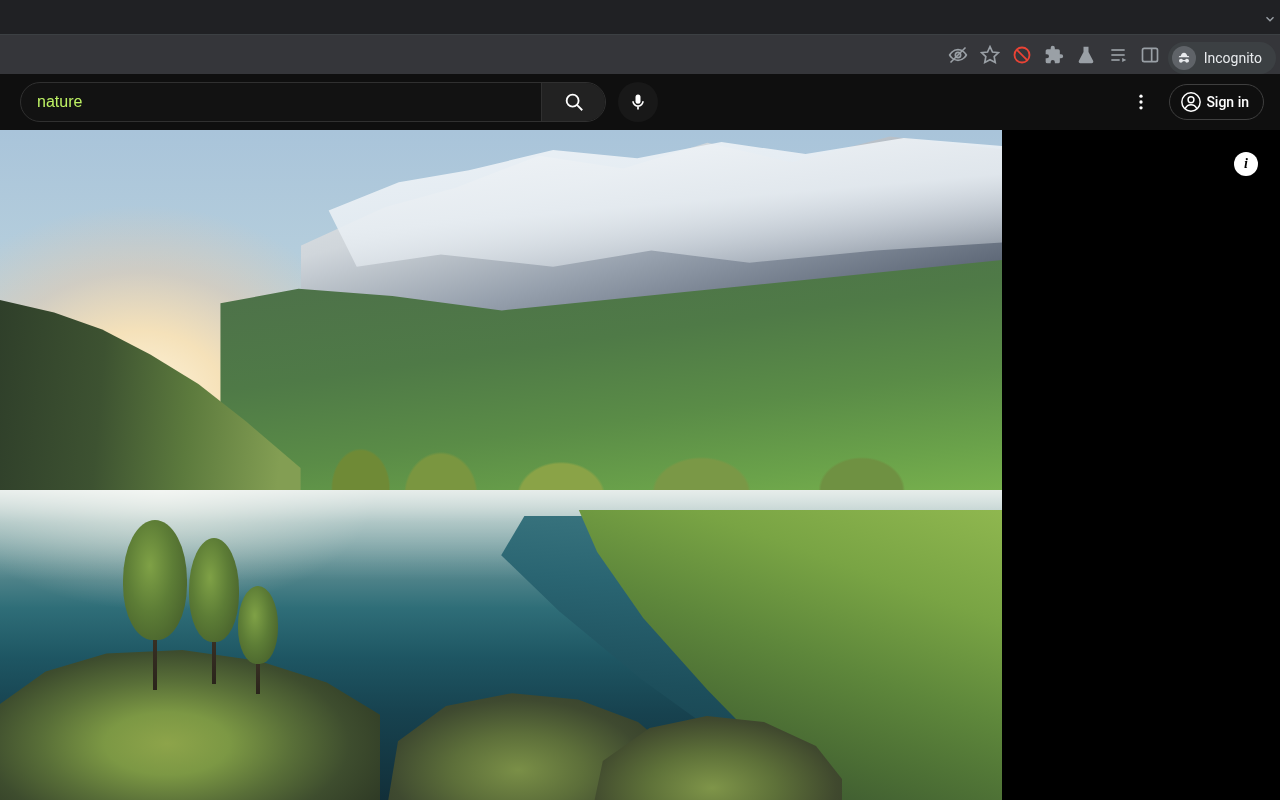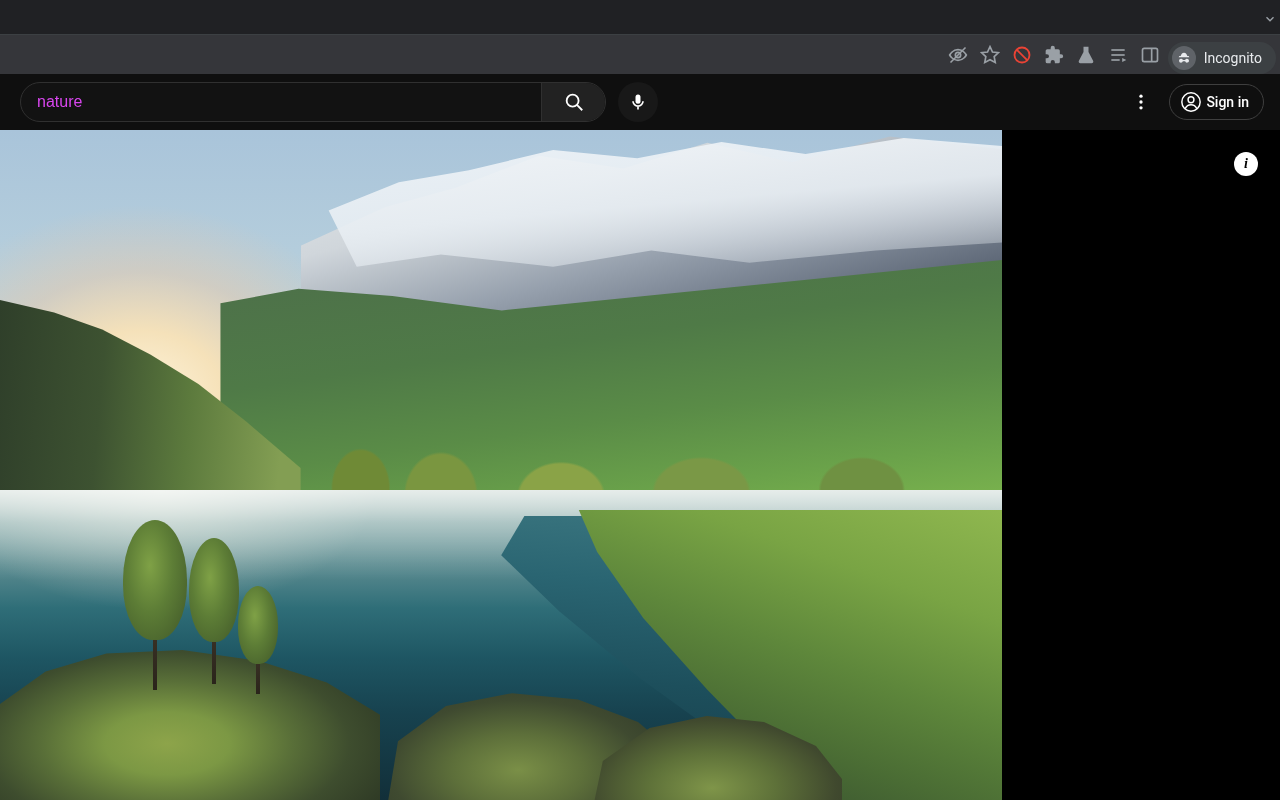--- a/index.html
+++ b/index.html
@@ -15,21 +15,21 @@
   .toolbar-icon { width:20px; height:20px; display:flex; align-items:center; justify-content:center; color:#9aa0a6; cursor:pointer; }
   .toolbar-icon.red { color:#e06666; }
   .incognito-pill { display:flex; align-items:center; gap:8px; background:#3c4043; border-radius:16px; padding:4px 14px 4px 4px; height:32px; cursor:default;margin-top:7px; }
   .incognito-badge { width:24px; height:24px; border-radius:50%; background:#5f6368; display:flex; align-items:center; justify-content:center; }
   .incognito-label { font-size:14px; color:#e8eaed; }
 
   
   .yt-masthead { position:relative; width:100%; height:56px; background:#0f0f0f; display:flex; align-items:center; padding:0 16px; }
   .search-box-wrap { display:flex; align-items:center; margin-left:4px; }
   .search-box { display:flex; align-items:center; height:40px; border:1px solid #303030; border-radius:40px; overflow:hidden; background:#121212; }
-  .search-input { width:520px; height:100%; background:transparent; border:none; outline:none; color:#d946ef; padding:0 16px; font-size:16px; }
+  .search-input { width:520px; height:100%; background:transparent; border:none; outline:none; color:#bef264; padding:0 16px; font-size:16px; }
   .search-btn { width:64px; height:100%; background:#222222; border:none; border-left:1px solid #303030; display:flex; align-items:center; justify-content:center; cursor:pointer; }
   .voice-btn { width:40px; height:40px; border-radius:50%; background:#181818; border:none; display:flex; align-items:center; justify-content:center; margin-left:12px; cursor:pointer; }
 
   .masthead-right { position:absolute; right:16px; top:0; height:56px; display:flex; align-items:center; gap:8px; }
   .more-btn { width:40px; height:40px; border-radius:50%; display:flex; align-items:center; justify-content:center; cursor:pointer; }
   .signin-btn { display:flex; align-items:center; gap:4px; border:1px solid #3f3f3f; border-radius:18px; padding:6px 14px 6px 10px; cursor:pointer; color:#3ea6ff; }
   .signin-btn span.label { color:#fff; font-size:14px; font-weight:500; }
 
   
   .content-area { position:relative; width:100%; height:670px; background:#000; display:flex; }

